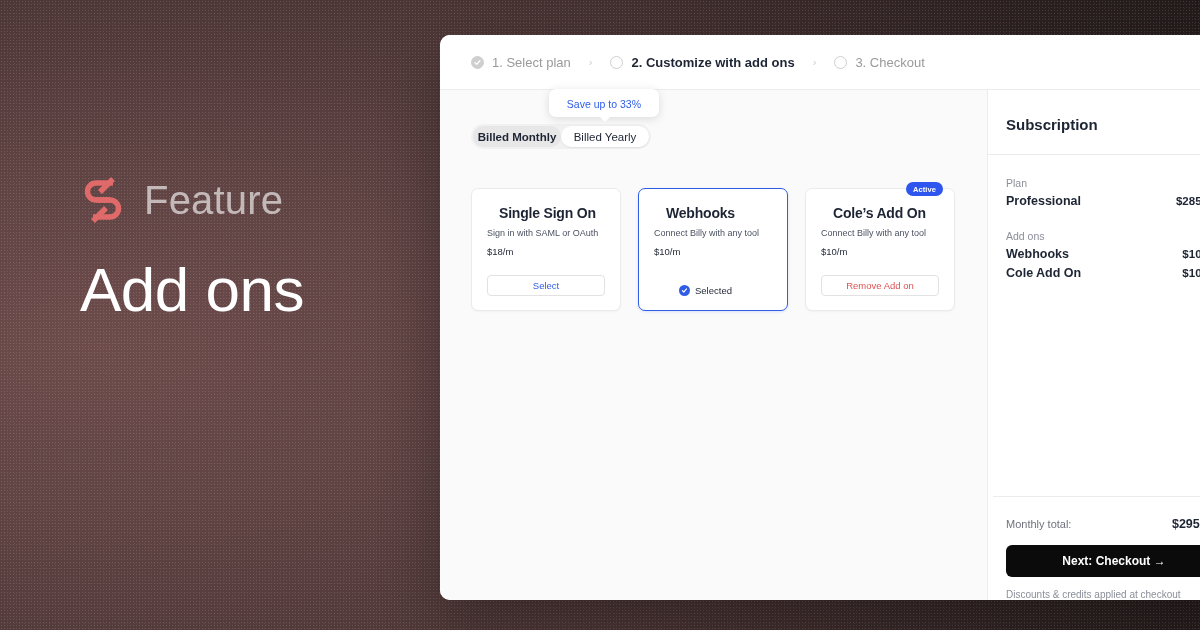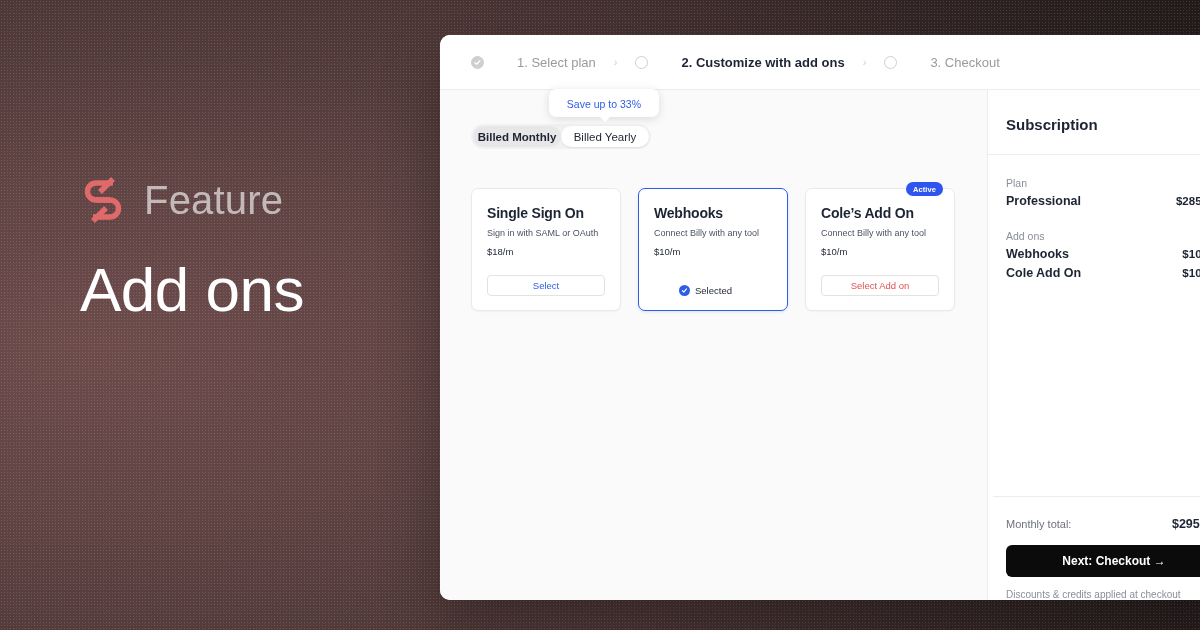--- a/index.html
+++ b/index.html
@@ -69,21 +69,21 @@
   }
   .step { display:flex; align-items:center; gap:8px; }
   .step-dot {
     width:13px; height:13px; border-radius:50%;
     border:1.4px solid #cfcfcf; flex:none;
     display:flex; align-items:center; justify-content:center;
   }
   .step-dot.done { background:#cfcfcf; border-color:#cfcfcf; }
   .step-dot.done svg { display:block; }
   .step-dot svg { display:none; }
-  .step-label { font-size:13px; color:#9a9a9a; white-space:nowrap;margin-left:25px; }
+  .step-label { font-size:13px; color:#9a9a9a; white-space:nowrap; }
   .step.current .step-label { color:#1d2433; font-weight:700; }
   .step-sep { color:#cfcfcf; font-size:11px; margin:0 8px; user-select:none; }
 
   
   #body { flex:1; display:flex; min-height:0; }
 
   
   #main {
     width:547px; flex:none;
     background:#fafafa;
@@ -126,21 +126,21 @@
   #cards { display:flex; gap:17px; margin-top:39px; }
   .card {
     width:150px; height:123px; flex:none;
     background:#ffffff; border-radius:7px;
     border:1px solid #eaeaea;
     padding:16px 15px 4px 15px;
     position:relative;
     box-shadow:0 1px 2px rgba(0,0,0,.04);
   }
   .card.selected { border:1.6px solid #2f5de6; box-shadow:0 1px 3px rgba(47,93,230,.15); }
-  .card-title { font-size:14px; font-weight:700; color:#1d2433; letter-spacing:-.2px; }
+  .card-title { font-size:14px; font-weight:700; color:#1d2433; letter-spacing:-.2px;margin-left:12px; }
   .card-desc { font-size:9px; color:#4b5261; margin-top:7px; }
   .card-price { font-size:9.5px; color:#1d2433; margin-top:8px; }
   .card-btn {
     position:absolute; left:15px; right:15px; bottom:14px;
     height:21px; border-radius:4px; border:1px solid #e2e2e2;
     background:#fff; display:flex; align-items:center; justify-content:center;
     font-size:9.5px; cursor:pointer;text-align:center;
   }
   .card-btn.primary { color:#2f5de6; }
   .card-btn.danger { color:#e05252; }
@@ -275,21 +275,21 @@
             </span>
             <span>Selected</span>
           </div>
         </div>
 
         <div class="card">
           <span class="badge">Active</span>
           <div class="card-title">Cole’s Add On</div>
           <div class="card-desc">Connect Billy with any tool</div>
           <div class="card-price">$10/m</div>
-          <div class="card-btn danger">Select Add on</div>
+          <div class="card-btn danger">Remove Add on</div>
         </div>
 
       </div>
     </div>
 
     <div id="sidebar">
       <div class="sb-title">Subscription</div>
       <div class="sb-rule"></div>
 
       <div class="sb-scroll">

